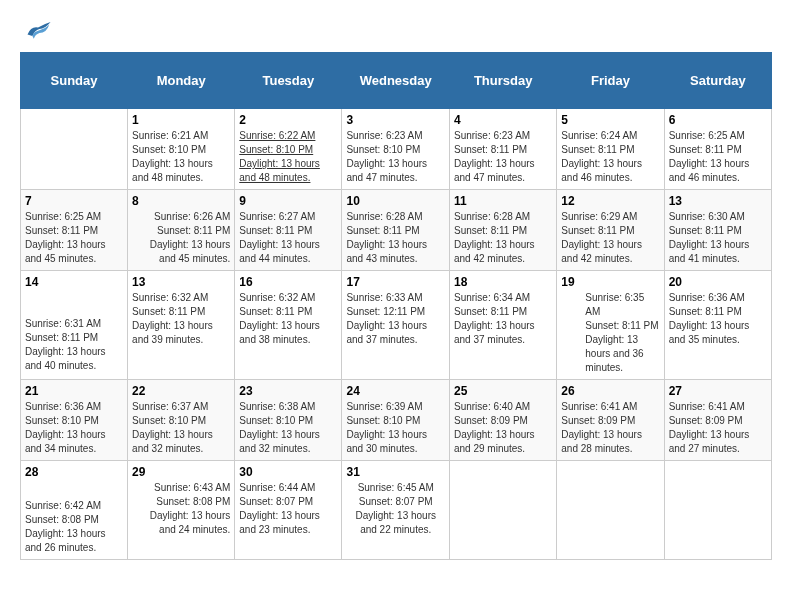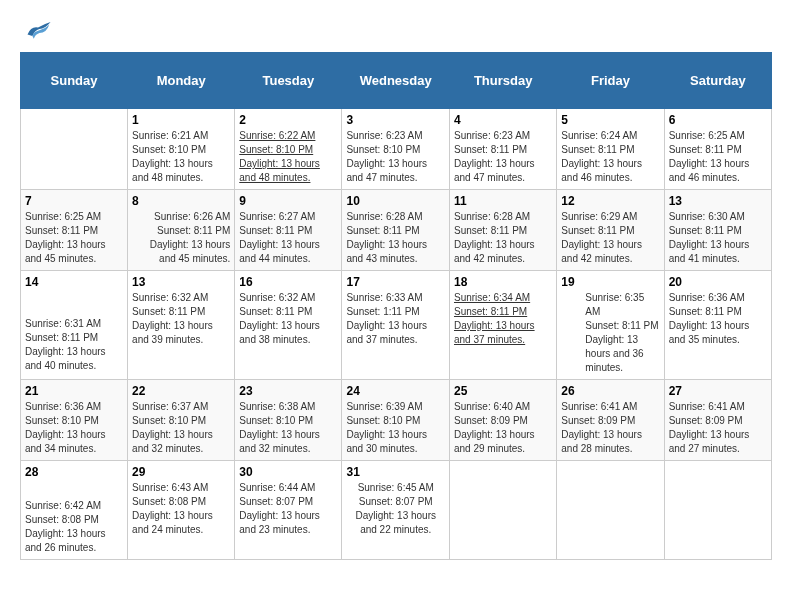--- a/index.html
+++ b/index.html
@@ -209,26 +209,26 @@
         </td>
         <td>
           <span class="day-number">16</span>
           <div class="day-info" style="white-space: pre-line;">Sunrise: 6:32 AM
 Sunset: 8:11 PM
 Daylight: 13 hours and 38 minutes.</div>
         </td>
         <td>
           <span class="day-number">17</span>
           <div class="day-info" style="white-space: pre-line;">Sunrise: 6:33 AM
-Sunset: 1:11 PM
+Sunset: 12:11 PM
 Daylight: 13 hours and 37 minutes.</div>
         </td>
         <td>
           <span class="day-number">18</span>
-          <div class="day-info" style="white-space: pre-line; text-decoration: underline;">Sunrise: 6:34 AM
+          <div class="day-info" style="white-space: pre-line;">Sunrise: 6:34 AM
 Sunset: 8:11 PM
 Daylight: 13 hours and 37 minutes.</div>
         </td>
         <td>
           <span class="day-number">19</span>
           <div class="day-info" style="white-space: pre-line; margin-left: 24px;">Sunrise: 6:35 AM
 Sunset: 8:11 PM
 Daylight: 13 hours and 36 minutes.</div>
         </td>
         <td>
@@ -284,21 +284,21 @@
       </tr>
       <tr>
         <td>
           <span class="day-number">28</span>
           <div class="day-info" style="white-space: pre-line; margin-top: 20px;">Sunrise: 6:42 AM
 Sunset: 8:08 PM
 Daylight: 13 hours and 26 minutes.</div>
         </td>
         <td>
           <span class="day-number">29</span>
-          <div class="day-info" style="white-space: pre-line;">Sunrise: 6:43 AM
+          <div class="day-info" style="white-space: pre-line; text-align: right;">Sunrise: 6:43 AM
 Sunset: 8:08 PM
 Daylight: 13 hours and 24 minutes.</div>
         </td>
         <td>
           <span class="day-number">30</span>
           <div class="day-info" style="white-space: pre-line;">Sunrise: 6:44 AM
 Sunset: 8:07 PM
 Daylight: 13 hours and 23 minutes.</div>
         </td>
         <td>

